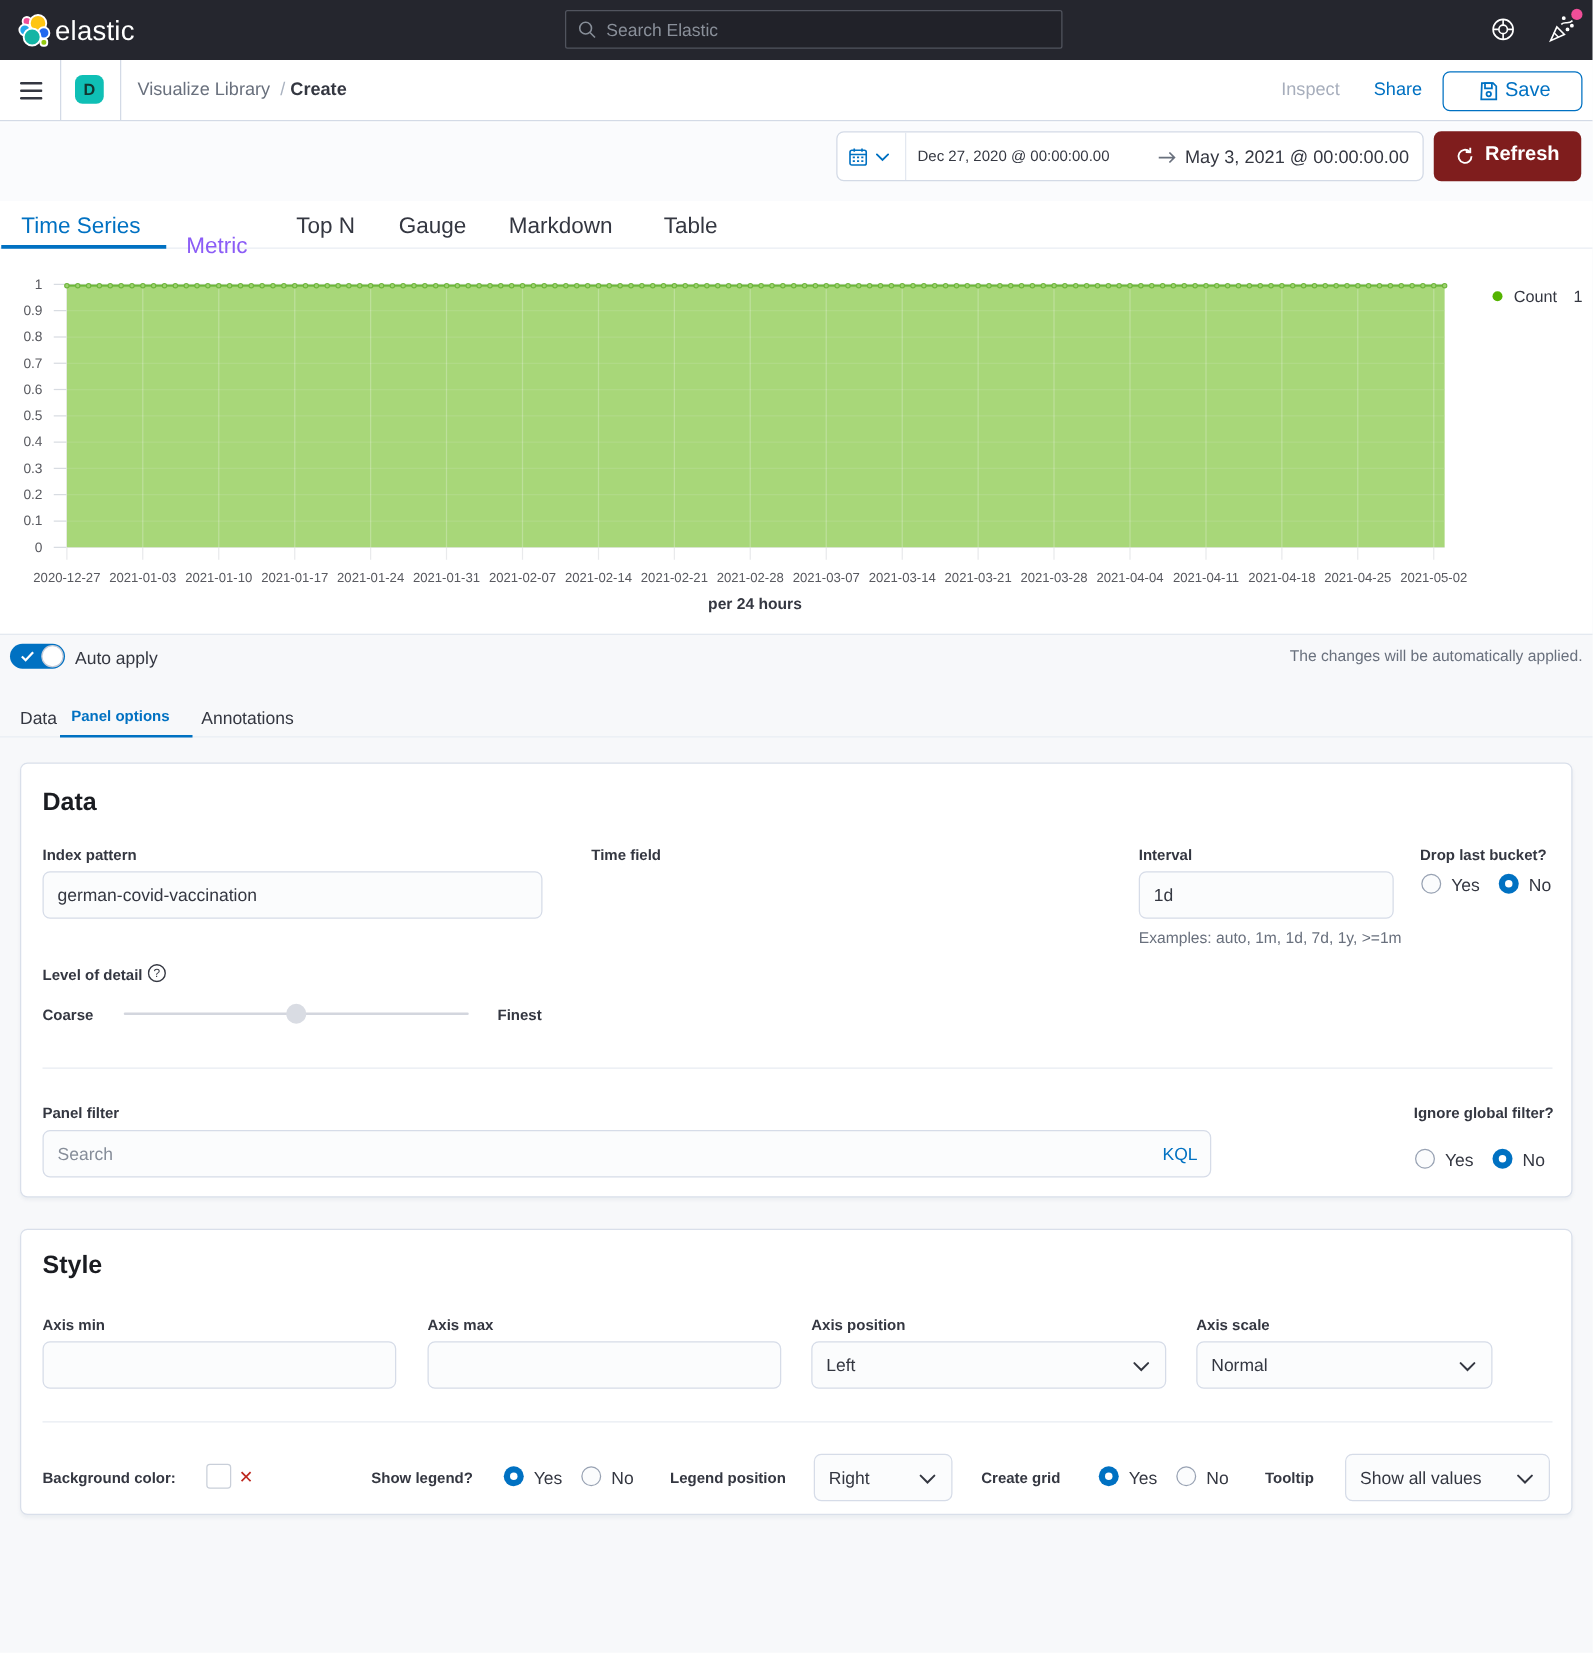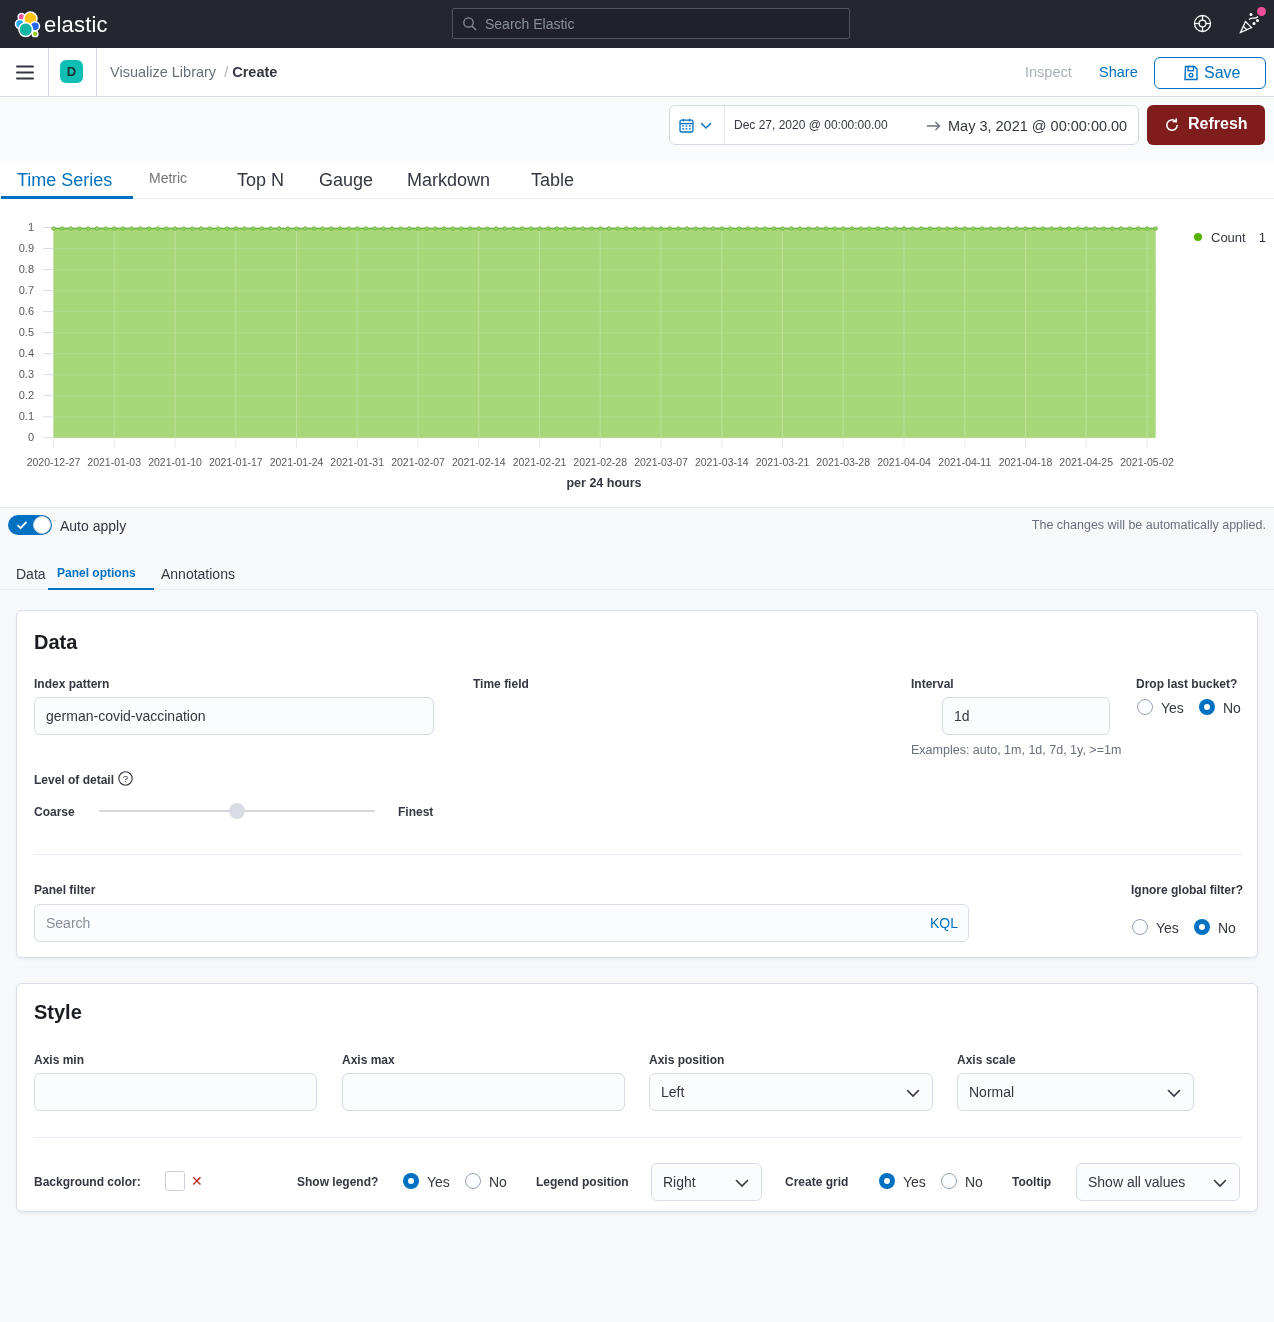--- a/index.html
+++ b/index.html
@@ -138,21 +138,21 @@
           <path d="M12.2 1.2 L12.2 4.8 L8.6 4.6" fill="none" stroke="#fff" stroke-width="1.5"></path>
         </svg>
       </div>
     <div class="abs" style="left:41px;top:10px;font-size:16px;color:#fff;font-weight:bold">Refresh</div>
   </div>
 </div>
 
 <div class="abs" style="left:0;top:161px;width:100%;height:38px;background:#fff;border-bottom:1px solid #e9edf3">
   <div class="abs" style="left:17px;top:9px;font-size:18px;color:#0071c2">Time Series</div>
   <div class="abs" style="left:1px;top:35px;width:132px;height:3px;background:#0071c2"></div>
-  <div class="abs" style="left:149px;top:9px;font-size:14px;color:#737373">Metric</div>
+  <div class="abs" style="left:149px;top:25px;font-size:18px;color:#8b5cf6">Metric</div>
   <div class="abs" style="left:237px;top:9px;font-size:18px;color:#343741">Top N</div>
   <div class="abs" style="left:319px;top:9px;font-size:18px;color:#343741">Gauge</div>
   <div class="abs" style="left:407px;top:9px;font-size:18px;color:#343741">Markdown</div>
   <div class="abs" style="left:531px;top:9px;font-size:18px;color:#343741">Table</div>
 </div>
 
 <div class="abs" style="left:0;top:199px">
     <svg width="1274" height="308" viewBox="0 0 1274 308" xmlns="http://www.w3.org/2000/svg" font-family="Liberation Sans, sans-serif">
       <line x1="43" y1="28.5" x2="53.5" y2="28.5" stroke="#d8dce2" stroke-width="1"></line>
       <text x="34" y="32.0" font-size="11" fill="#58595f" text-anchor="end">1</text>
@@ -409,21 +409,21 @@
   <div class="abs" style="left:48px;top:80px;width:106px;height:2px;background:#0071c2"></div>
   <div class="abs" style="left:161px;top:58px;font-size:14px;color:#343741">Annotations</div>
 </div>
 
 <div class="card" style="top:610px;height:348px">
   <div class="abs" style="left:17px;top:20px;font-size:20px;font-weight:bold;color:#1a1c21">Data</div>
   <div class="lbl" style="left:17px;top:66px">Index pattern</div>
   <div class="input" style="left:17px;top:86px;width:400px">german-covid-vaccination</div>
   <div class="lbl" style="left:456px;top:66px">Time field</div>
   <div class="lbl" style="left:894px;top:66px">Interval</div>
-  <div class="input" style="left:925px;top:86px;width:168px">1d</div>
+  <div class="input" style="left:894px;top:86px;width:204px">1d</div>
   <div class="abs" style="left:894px;top:132px;font-size:12.5px;color:#69707d">Examples: auto, 1m, 1d, 7d, 1y, &gt;=1m</div>
   <div class="lbl" style="left:1119px;top:66px">Drop last bucket?</div>
   <div class="radio" style="left:1120px;top:88px"></div>
     <div class="rlbl" style="left:1144px;top:89px">Yes</div>
   <div class="radio sel" style="left:1182px;top:88px"></div>
     <div class="rlbl" style="left:1206px;top:89px">No</div>
 
   <div class="lbl" style="left:17px;top:162px">Level of detail</div>
   <div class="abs" style="left:101px;top:160px">
       <svg width="15" height="15" viewBox="0 0 15 15" xmlns="http://www.w3.org/2000/svg" style="">

